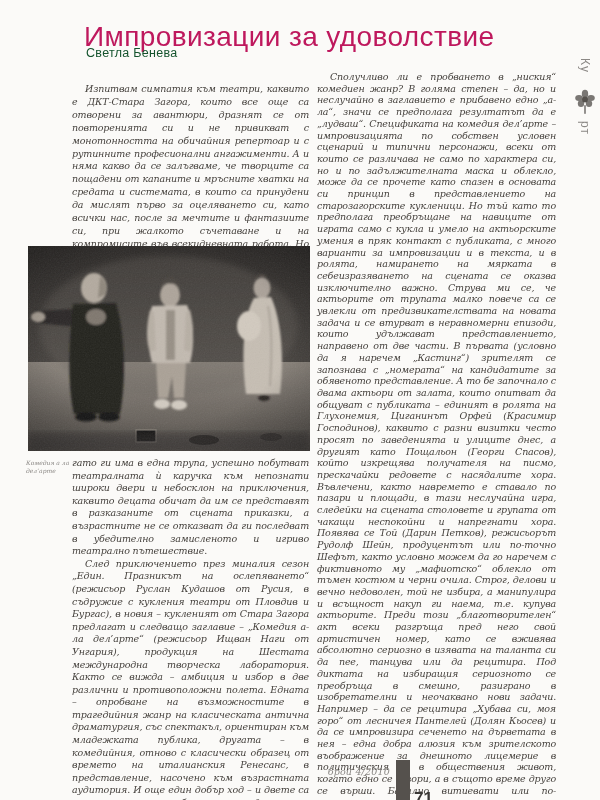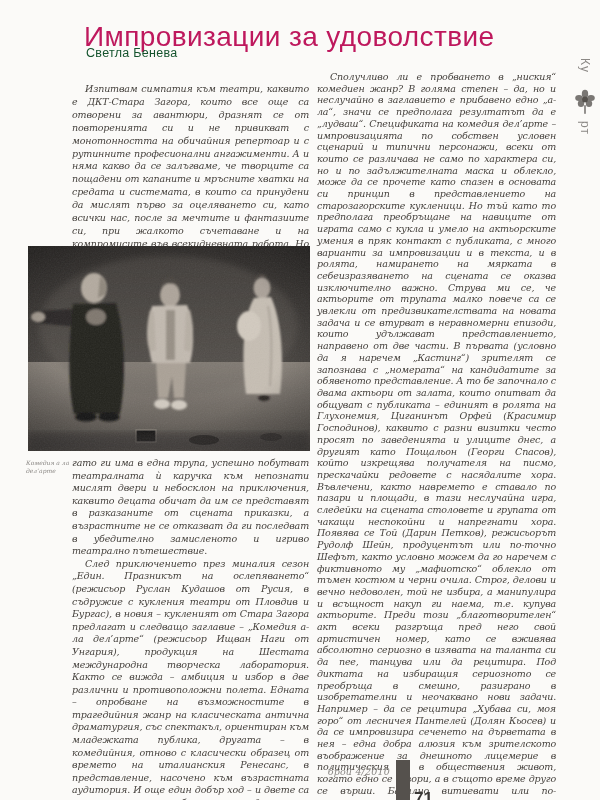--- a/index.html
+++ b/index.html
@@ -156,21 +156,21 @@
     <rect x="0" y="0" width="282" height="205" filter="url(#grainF)" opacity="0.10"></rect>
   </svg>
 </div>
 
 <div class="photo-caption">
   <div>Комедия а ла</div>
   <div>дел’арте</div>
 </div>
 
 <div class="col col-left-2">
-  <p>гато ги има в една трупа, успешно побутват театралната ѝ каручка към непознати мислят двери и небосклон на приключения, каквито децата обичат да им се представят в разказаните от сцената приказки, а възрастните не се отказват да ги последват в убедително замисленото и игриво театрално пътешествие.</p>
+  <p>гато ги има в една трупа, успешно побутват театралната ѝ каручка към непознати широки двери и небосклон на приключения, каквито децата обичат да им се представят в разказаните от сцената приказки, а възрастните не се отказват да ги последват в убедително замисленото и игриво театрално пътешествие.</p>
   <p class="indent">След приключението през миналия сезон „Един. Празникът на ослепяването“ (режисьор Руслан Кудашов от Русия, в съдружие с кукления театри от Пловдив и Бургас), в новия – кукленият от Стара Загора предлагат и следващо заглавие – „Комедия а-ла дел’арте“ (режисьор Ищван Наги от Унгария), продукция на Шестата международна творческа лаборатория. Както се вижда – амбиция и избор в две различни и противоположни полета. Едната – опробване на възможностите в трагедийния жанр на класическата антична драматургия, със спектакъл, ориентиран към младежката публика, другата – в комедийния, отново с класически образец от времето на италианския Ренесанс, в представление, насочено към възрастната аудитория. И още един добър ход – и двете са възможност за работа с чуждестранни режисьори, което означава среща с тяхната култура, различна творческа намеса и професионални умения.</p>
 </div>
 
 <div class="col col-right">
   <p class="indent">Сполучливо ли е пробването в „ниския“ комедиен жанр? В голяма степен – да, но и неслучайно в заглавието е прибавено едно „а-ла“, значи се предполага резултатът да е „лудваш“. Спецификата на комедия дел’арте – импровизацията по собствен условен сценарий и типични персонажи, всеки от които се различава не само по характера си, но и по задължителната маска и облекло, може да се прочете като спазен в основата си принцип в представлението на старозагорските кукленици. Но тъй като то предполага преобръщане на навиците от играта само с кукла и умело на актьорските умения в пряк контакт с публиката, с много варианти за импровизации и в текста, и в ролята, намирането на мярката в себеизразяването на сцената се оказва изключително важно. Струва ми се, че актьорите от трупата малко повече са се увлекли от предизвикателствата на новата задача и се втурват в неравномерни епизоди, които удължават представлението, направено от две части. В първата (условно да я наречем „Кастинг“) зрителят се запознава с „номерата“ на кандидатите за обявеното представление. А то бе започнало с двама актьори от залата, които опитват да общуват с публиката – единият в ролята на Глухонемия, Циганинът Орфей (Красимир Господинов), каквито с разни визитки често просят по заведенията и улиците днес, а другият като Пощальон (Георги Спасов), който изкрещява получателя на писмо, прескачайки редовете с насядалите хора. Въвлечени, както навремето е ставало по пазари и площади, в тази неслучайна игра, следейки на сцената столовете и групата от чакащи неспокойни и напрегнати хора. Появява се Той (Дарин Петков), режисьорът Рудолф Шейн, продуцентът или по-точно Шефът, както условно можем да го наречем с фиктивното му „мафиотско“ облекло от тъмен костюм и черни очила. Строг, делови и вечно недоволен, той не избира, а манипулира и всъщност накуп ги наема, т.е. купува актьорите. Преди този „благотворителен“ акт всеки разгръща пред него свой артистичен номер, като се вживява абсолютно сериозно в изявата на таланта си да пее, танцува или да рецитира. Под диктата на избиращия сериозното се преобръща в смешно, разиграно в изобретателни и неочаквано нови задачи. Например – да се рецитира „Хубава си, моя горо“ от лесничея Пантелей (Долян Кьосев) и да се импровизира сеченето на дърветата в нея – една добра алюзия към зрителското въображение за днешното лицемерие в политическия и в обществения живот, когато едно се говори, а в същото време друго се върши. Банално витиевати или по-остроумни са игровите послания към залата, в изпълненията на останалите участници в кастинга – Мъжът тип мачо Салвин (Станислав Матев), който рецитира „Аз съм българче“, подражавайки на Марлон Брандо от „Кръстникът“, или Мъжът с шалчето Величко Гълъбов</p>
 </div>
 
 <div class="footer-issue">брой 4/2010</div>
 <div class="footer-bar"></div>
 <div class="footer-page">71</div>

